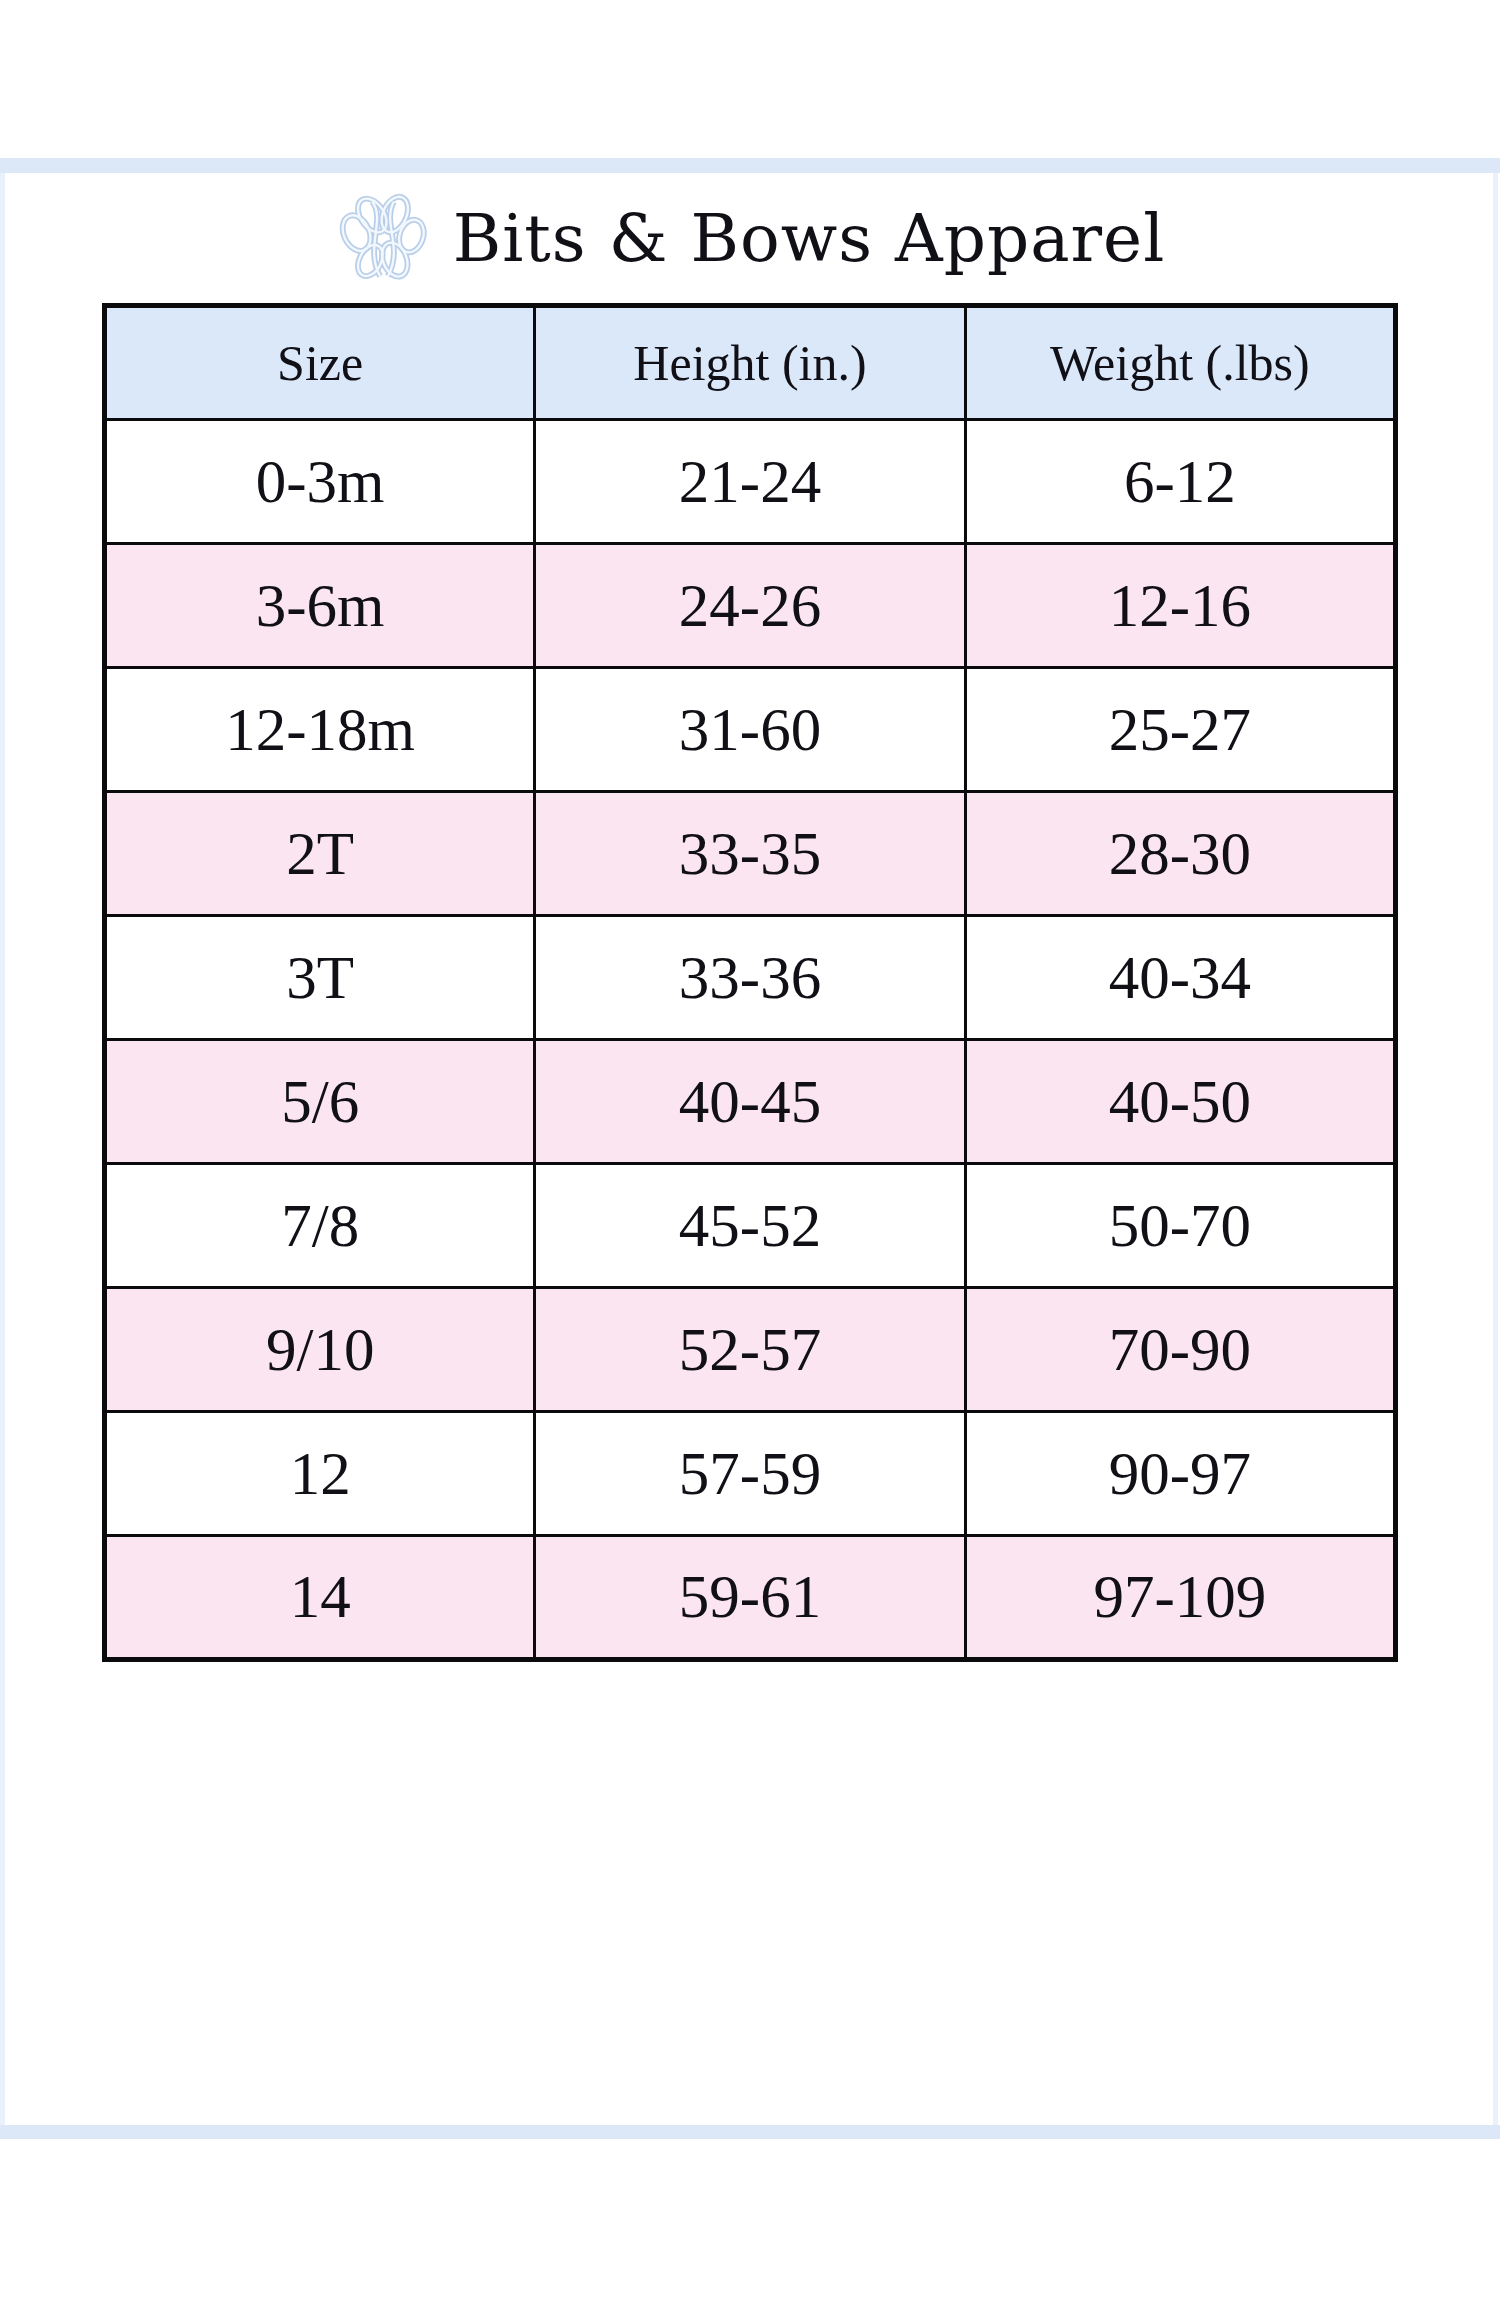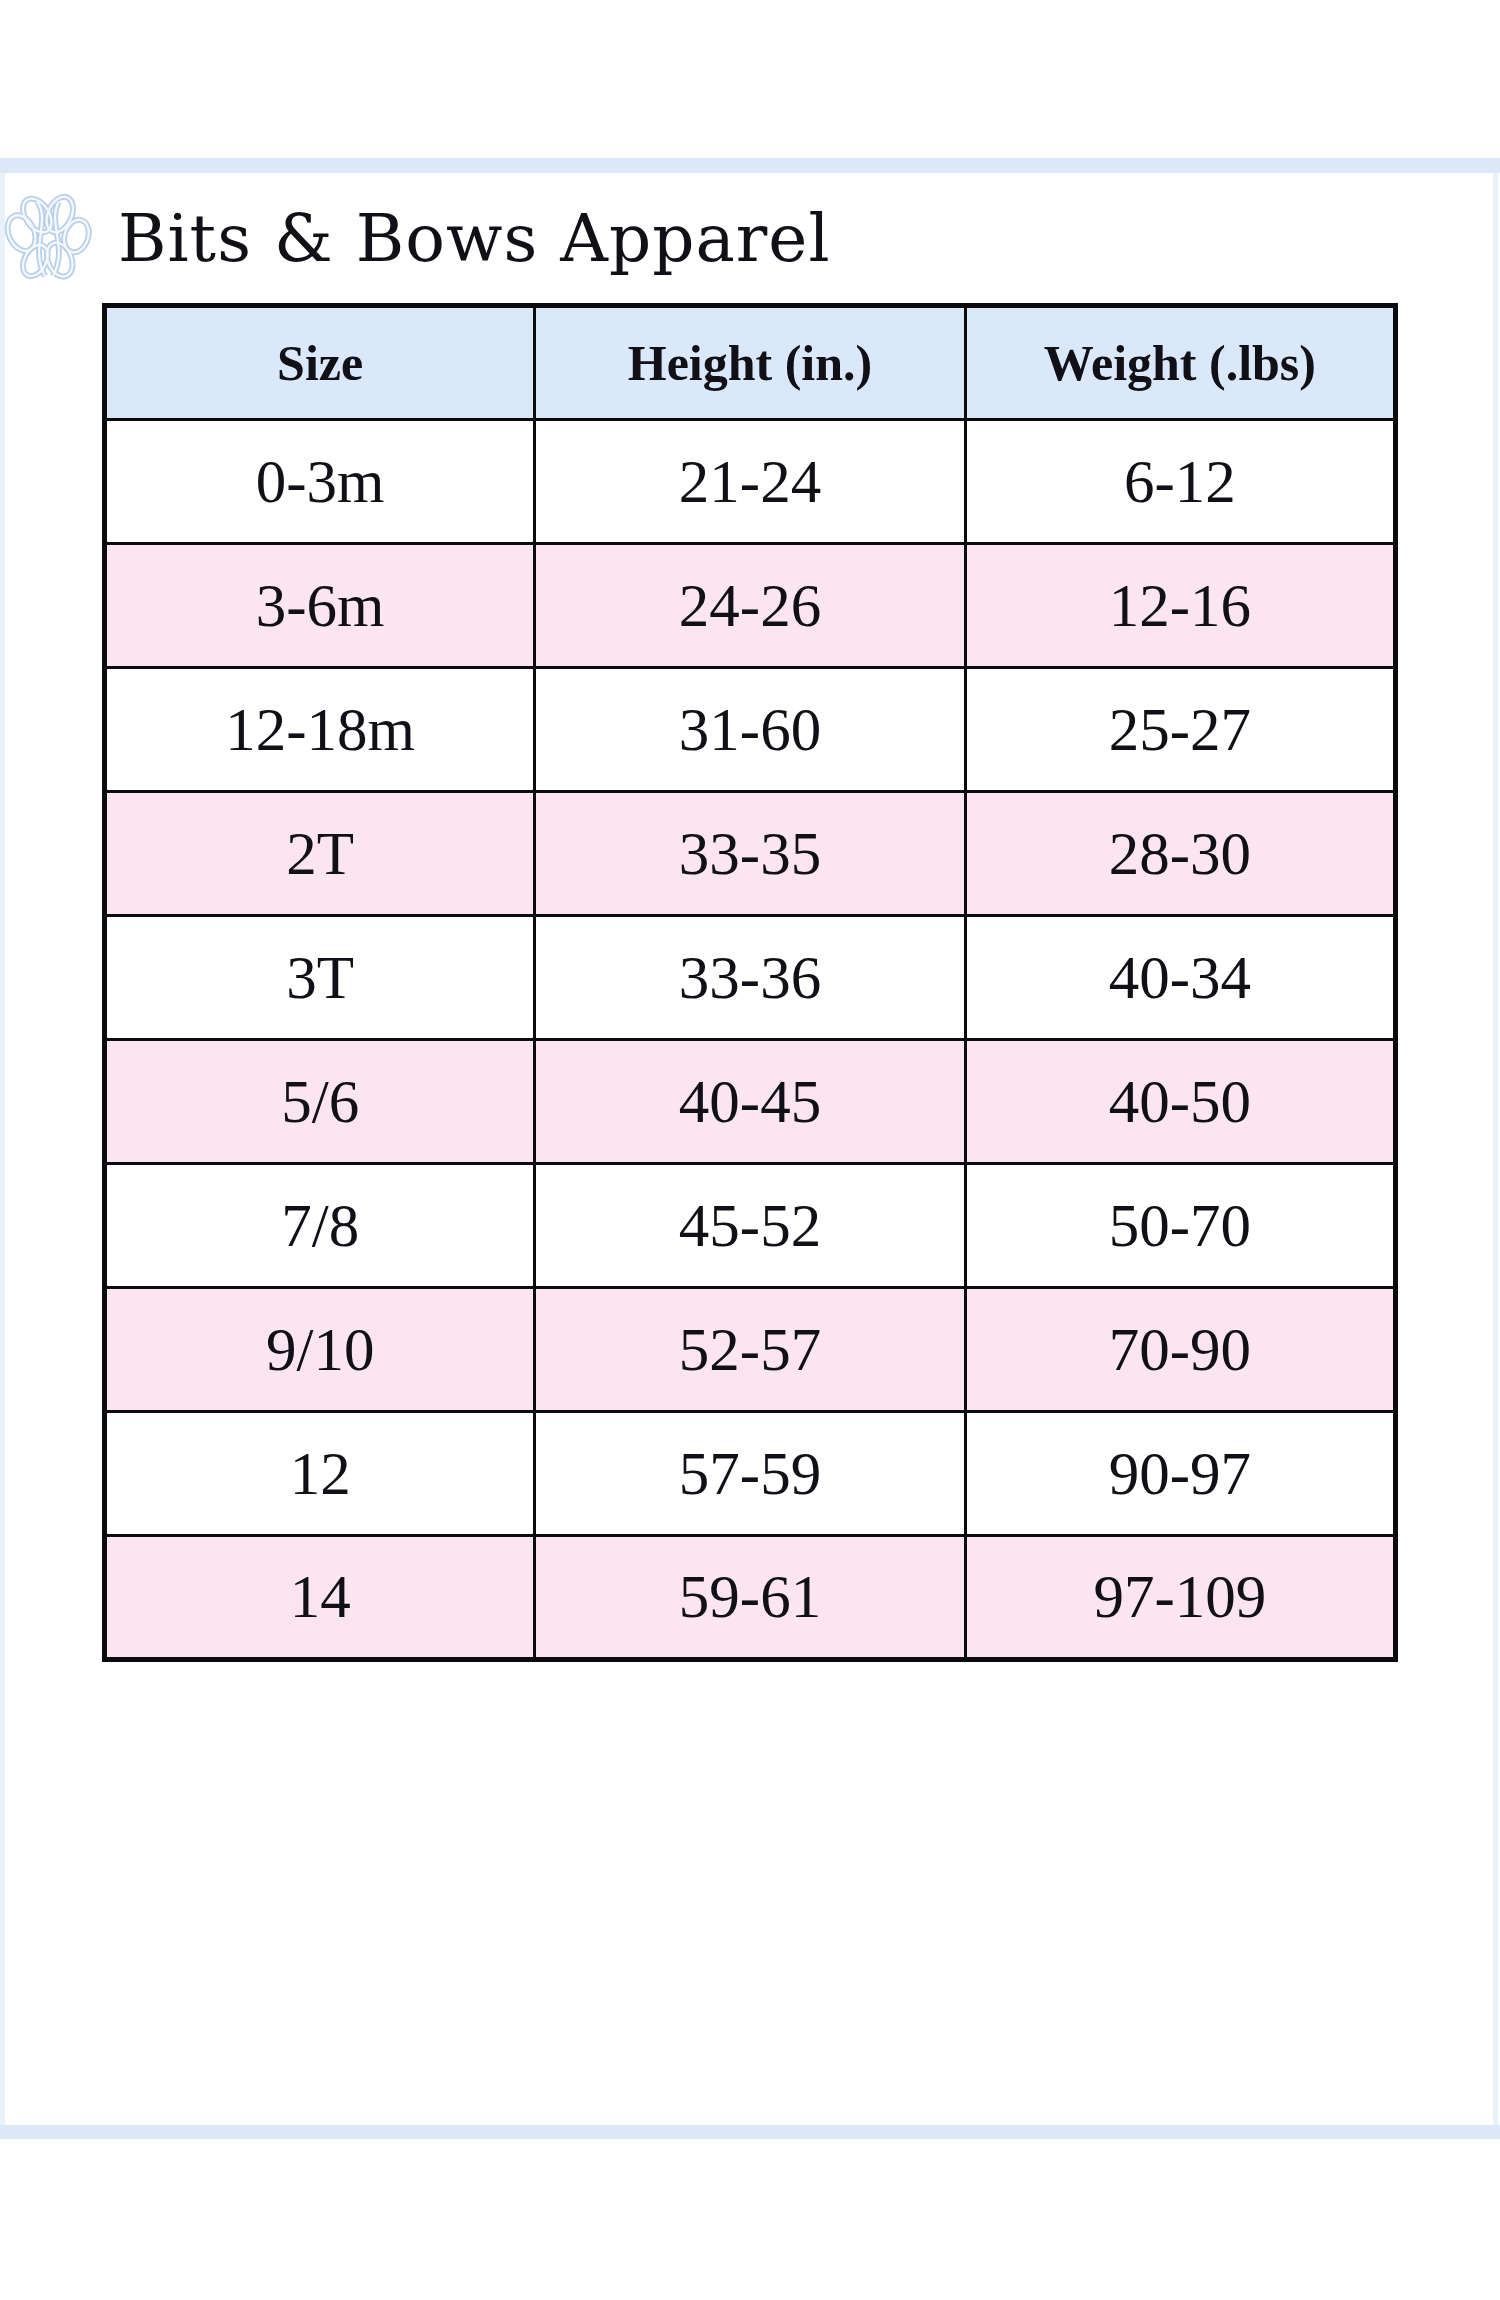--- a/index.html
+++ b/index.html
@@ -20,40 +20,40 @@
     background:#ffffff;font-family:"Liberation Serif", serif;color:var(--text);
   }
   .band{position:absolute;left:0;right:0;background:var(--band-blue);}
   .band-top{top:158px;height:15px;}
   .band-bottom{top:2125px;height:14px;}
   .edge-strip{position:absolute;top:173px;height:1952px;background:var(--edge-blue);}
   .edge-left{left:0;width:5px;}
   .edge-right{right:2px;width:5px;}
   .title-row{
     position:absolute;top:172px;left:0;right:0;height:132px;
-    display:flex;align-items:center;justify-content:flex-start;gap:20px;
+    display:flex;align-items:center;justify-content:center;gap:20px;
   }
   .logo{width:98px;height:104px;flex:0 0 auto;margin-top:2px;}
   h1.page-title{
     margin:0;font-family:"DejaVu Serif", serif;font-weight:400;
     font-size:66px;letter-spacing:1px;color:var(--text);white-space:nowrap;
   }
   table.size-chart{
     position:absolute;left:102px;top:303px;width:1296px;
     border-collapse:collapse;table-layout:fixed;
     border:5px solid var(--border-black);
   }
   .size-chart th,.size-chart td{
     border:3px solid var(--border-black);
     text-align:center;vertical-align:middle;
     overflow:hidden;
   }
   .size-chart th{
     height:114px;background:var(--header-bg);
-    font-weight:bold;font-size:50px;
+    font-weight:normal;font-size:50px;
   }
   .size-chart td{
     height:124px;font-size:61px;background:var(--row-white);
   }
   .size-chart tbody tr:nth-child(even) td{background:var(--row-pink);}
 </style>
 </head>
 <body>
 
 <div class="band band-top"></div>

